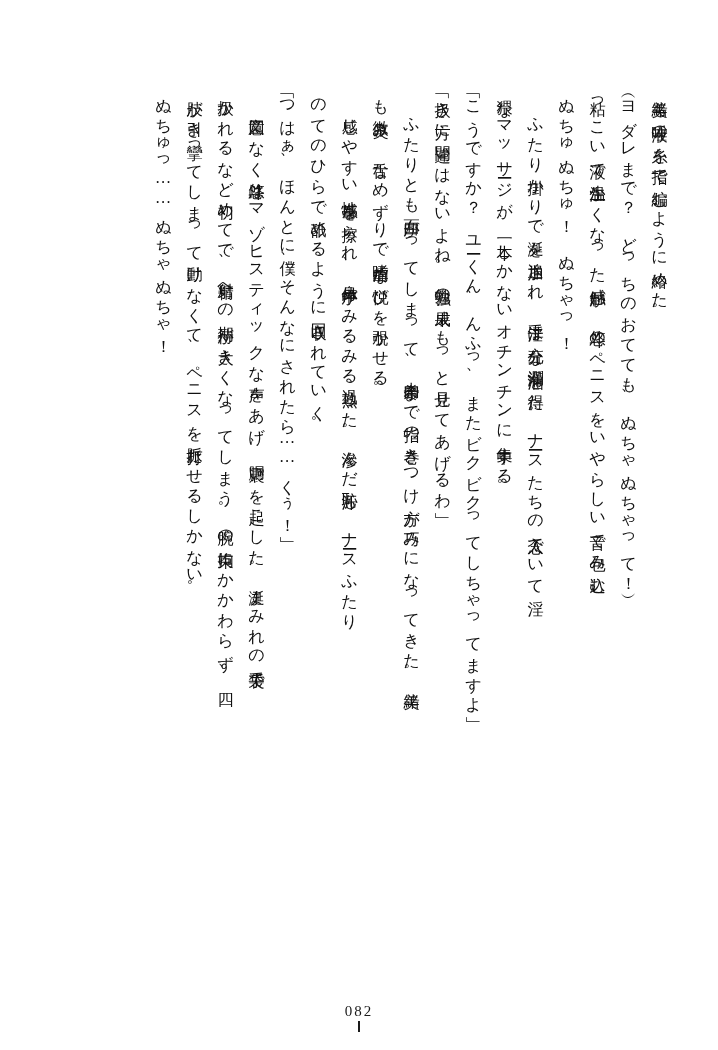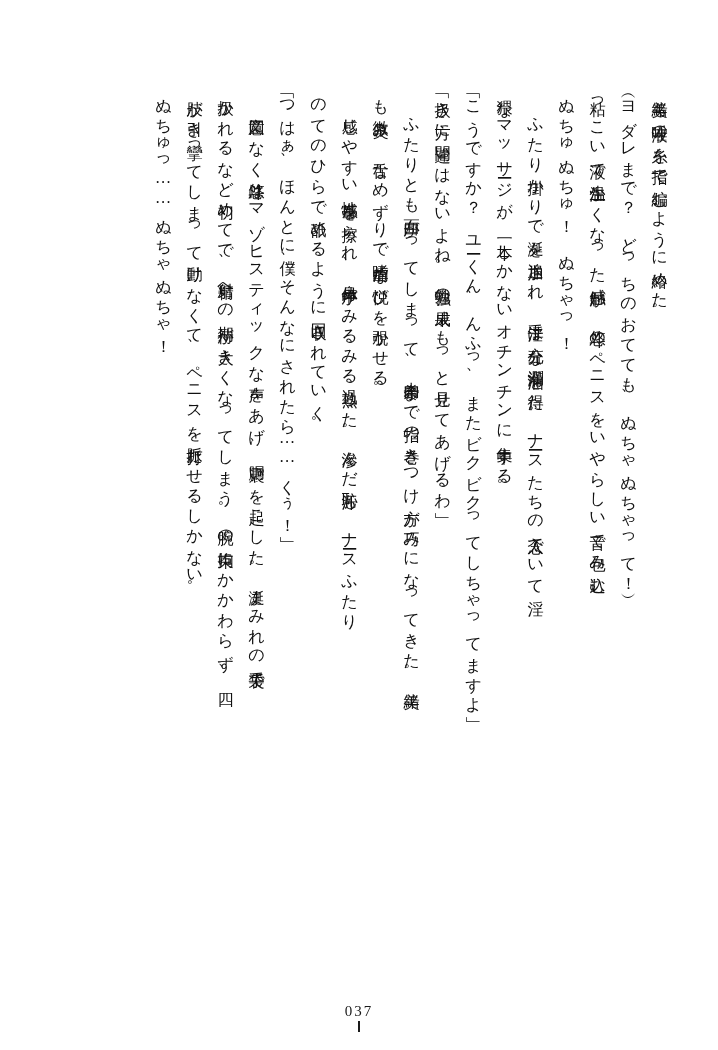--- a/index.html
+++ b/index.html
@@ -82,16 +82,16 @@
     <div class="col">も微笑み、舌なめずりで嗜虐的な悦びを覗かせる。</div>
     <div class="col indent">感じやすい性感帯を擦られ、身体中がみるみる過熱した。滲んだ恥汗も、ナースふたり</div>
     <div class="col">のてのひらで舐めるように回収されていく。</div>
     <div class="col">「つはぁ、ほんとに僕、そんなにされたら……くぅ！」</div>
     <div class="col indent">意図になく悠斗はマゾヒスティックな声をあげ、胴震いを起こした。涎まみれの手袋で</div>
     <div class="col">扱かれるなど初めてで、射精への期待が大きくなってしまう。腕の拘束にかかわらず、四</div>
     <div class="col">肢が引き攣ってしまって動けなくて、ペニスを脈打たせるしかない。</div>
     <div class="col">ぬちゅっ……ぬちゃぬちゃ！</div>
   </div>
 
-  <div class="page-number">037</div>
+  <div class="page-number">082</div>
   <div class="page-mark"></div>
 
 </div>
 
 </body></html>

